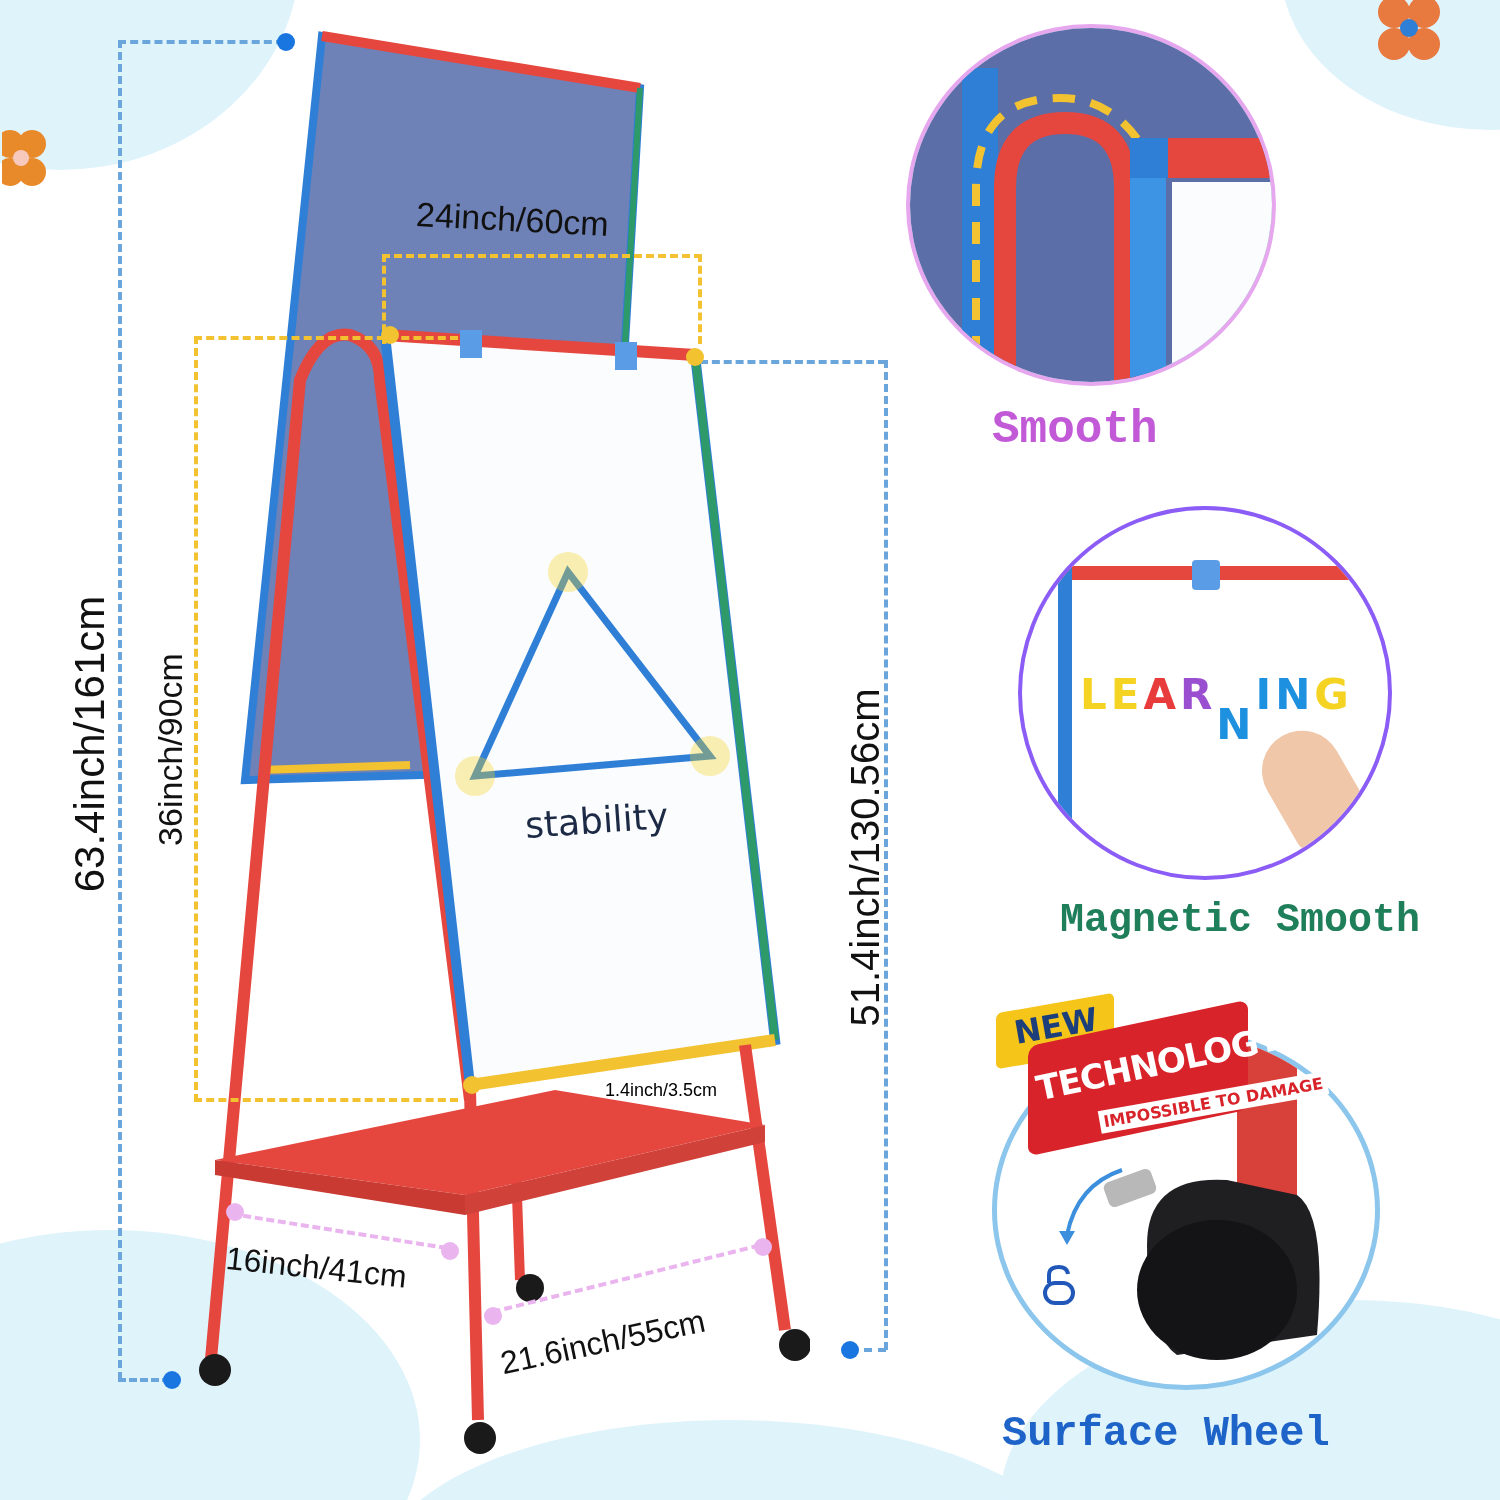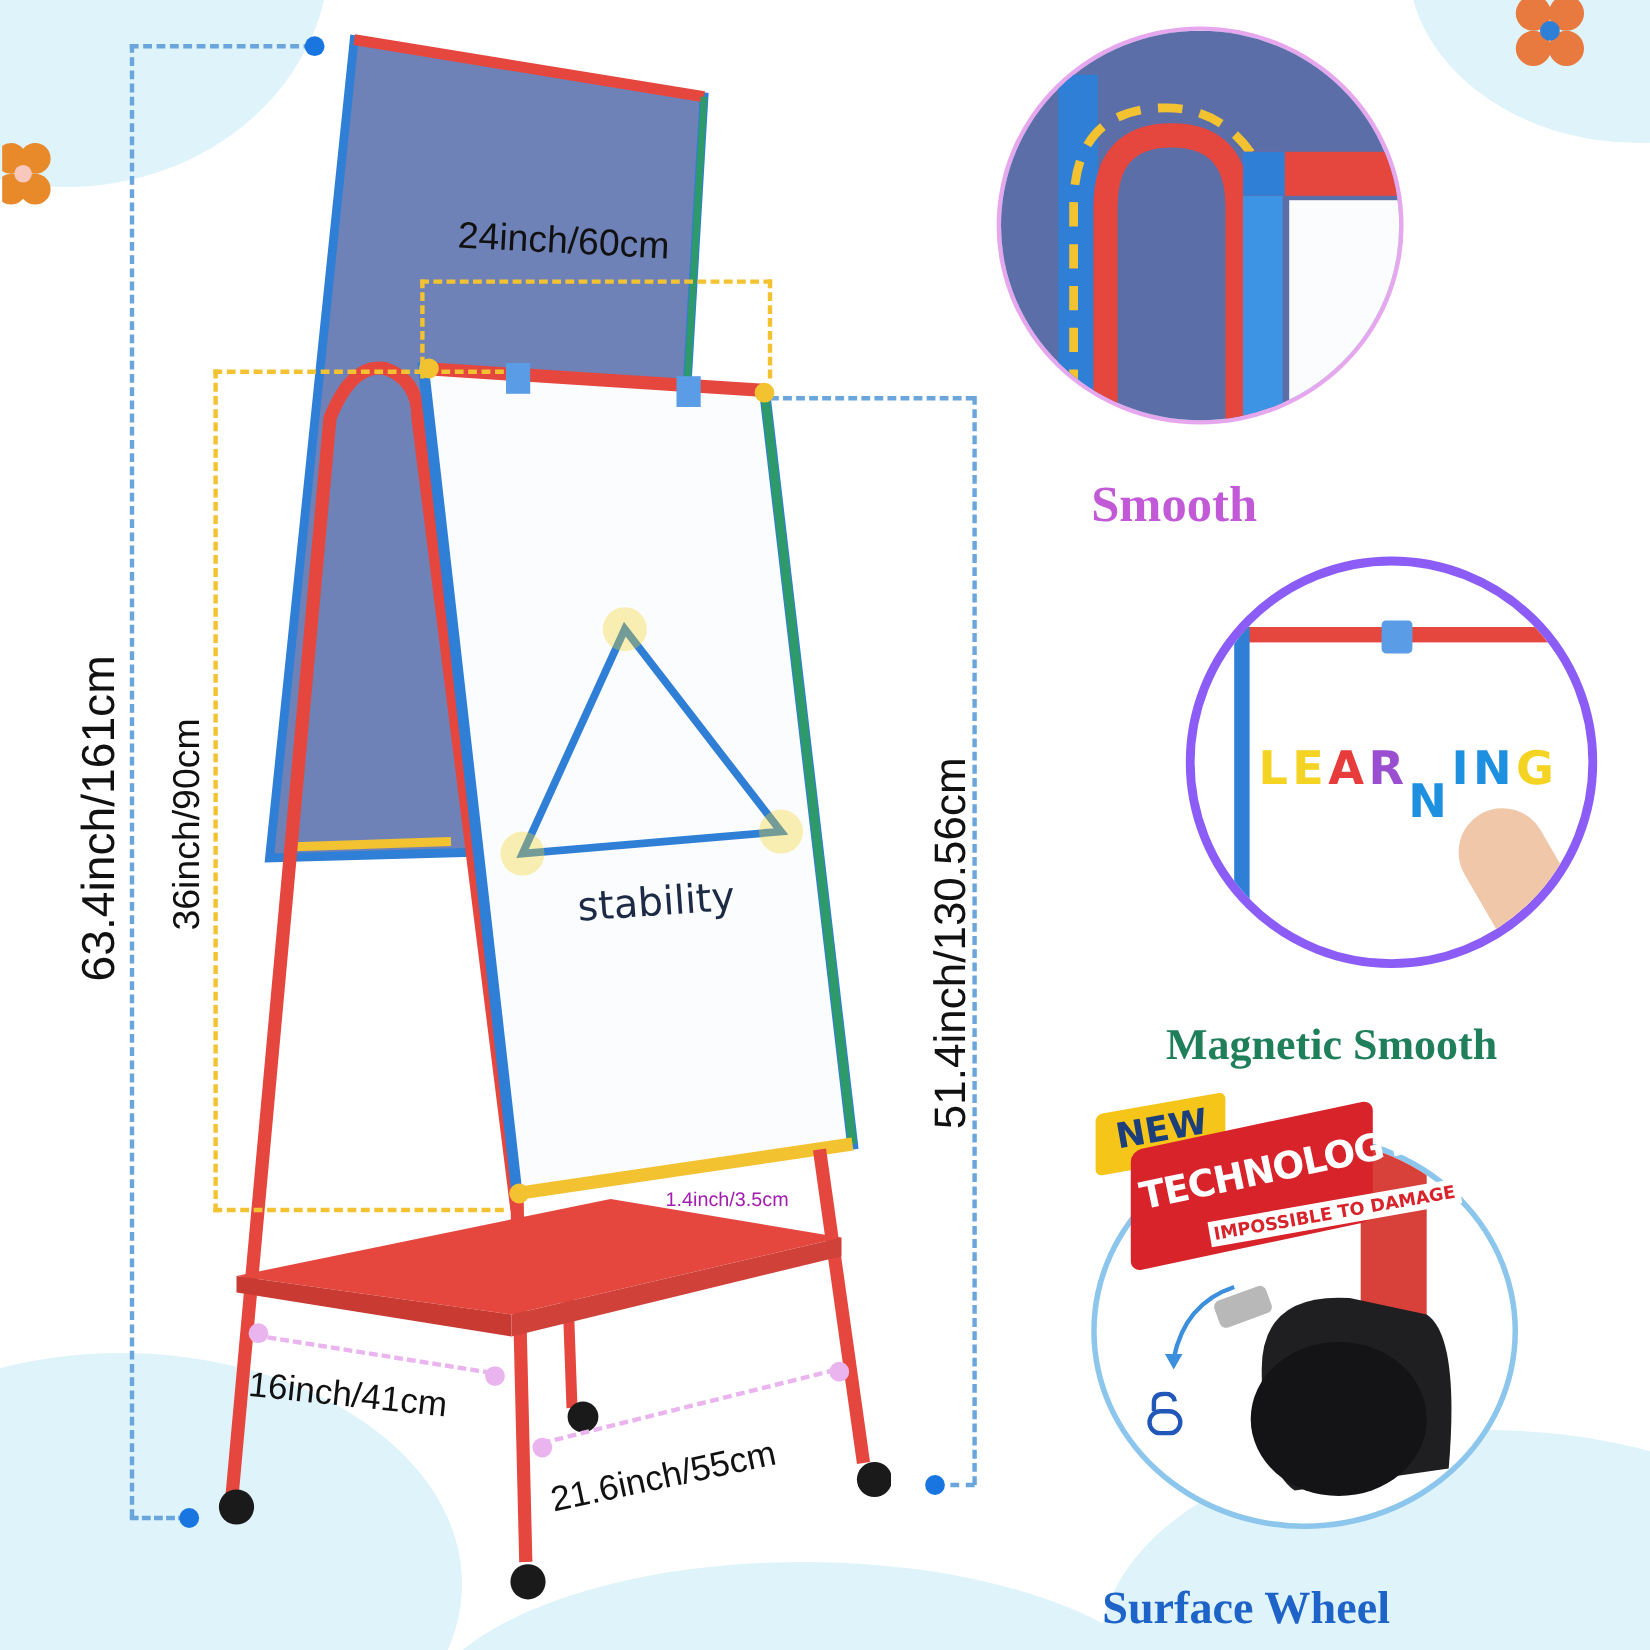--- a/index.html
+++ b/index.html
@@ -1,21 +1,21 @@
 <!DOCTYPE html>
 <html><head>
 <meta charset="utf-8">
 <style>
   html,body{margin:0;padding:0;}
   body{width:1500px;height:1500px;position:relative;overflow:hidden;background:#ffffff;font-family:"Liberation Sans",sans-serif;}
   .abs{position:absolute;}
   .cloud{position:absolute;background:#dff3fb;border-radius:50%;}
   .dim-text{position:absolute;color:#111;font-family:"Liberation Sans",sans-serif;white-space:nowrap;}
   .vtext{transform-origin:center center;transform:rotate(-90deg);}
-  .feature-title{position:absolute;font-family:Liberation Serif, serif;font-weight:bold;white-space:nowrap;margin-top:28px;}
+  .feature-title{position:absolute;font-family:Liberation Mono, monospace;font-weight:bold;white-space:nowrap;}
   .dash-v{position:absolute;border-left:4px dashed #6aa5dc;}
   .dash-h{position:absolute;border-top:4px dashed #6aa5dc;}
   .dot{position:absolute;width:18px;height:18px;border-radius:50%;}
   .circle{position:absolute;border-radius:50%;overflow:hidden;background:#fff;}
 </style>
 </head>
 <body>
 
 <div class="cloud" style="left:-180px;top:-260px;width:480px;height:430px;"></div>
 <div class="cloud" style="left:1280px;top:-200px;width:420px;height:330px;"></div>
@@ -106,41 +106,41 @@
 <div class="dot" style="left:226px;top:1203px;background:#eab4ef;"></div>
 <div class="dot" style="left:441px;top:1242px;background:#eab4ef;"></div>
 <div class="abs" style="left:492px;top:1310px;width:275px;border-top:4px dashed #eab4ef;transform:rotate(-14deg);transform-origin:left top;"></div>
 <div class="dot" style="left:484px;top:1307px;background:#eab4ef;"></div>
 <div class="dot" style="left:754px;top:1238px;background:#eab4ef;"></div>
 
 <div class="dim-text vtext" style="left:-100px;top:720px;width:380px;text-align:center;font-size:42px;">63.4inch/161cm</div>
 <div class="dim-text vtext" style="left:30px;top:730px;width:280px;text-align:center;font-size:34px;">36inch/90cm</div>
 <div class="dim-text" style="left:416px;top:200px;font-size:34px;transform:rotate(3deg);">24inch/60cm</div>
 <div class="dim-text vtext" style="left:650px;top:835px;width:430px;text-align:center;font-size:40px;">51.4inch/130.56cm</div>
-<div class="dim-text" style="left:605px;top:1080px;font-size:18px;color:#a21caf;">1.4inch/3.5cm</div>
+<div class="dim-text" style="left:605px;top:1080px;font-size:18px;color:#000000;">1.4inch/3.5cm</div>
 <div class="dim-text" style="left:228px;top:1240px;font-size:32px;transform:rotate(6deg);transform-origin:left top;">16inch/41cm</div>
 <div class="dim-text" style="left:505px;top:1345px;font-size:32px;transform:rotate(-12deg);transform-origin:left bottom;">21.6inch/55cm</div>
 
 <div class="dim-text" style="left:525px;top:800px;font-size:36px;color:#1c2a45;font-family:'DejaVu Sans',sans-serif;transform:rotate(-4deg);">stability</div>
 
 <div class="circle" style="left:906px;top:24px;width:370px;height:362px;border:4px solid #e6a7ef;box-sizing:border-box;">
   <svg width="370" height="362" viewBox="0 0 370 362">
     <rect x="0" y="0" width="370" height="362" fill="#5b6ea8"></rect>
     <rect x="52" y="40" width="36" height="322" fill="#2f7fd6"></rect>
     <path d="M95,362 L95,160 Q95,95 155,95 Q215,95 215,160 L215,362" fill="none" stroke="#e5473f" stroke-width="22"></path>
     <path d="M66,330 L66,160 Q66,70 150,70 Q200,70 230,115 L320,115" fill="none" stroke="#f2c230" stroke-width="8" stroke-dasharray="22 16"></path>
     <rect x="220" y="110" width="36" height="252" fill="#3d93e4"></rect>
     <rect x="220" y="110" width="150" height="40" fill="#e5473f"></rect>
     <rect x="220" y="110" width="38" height="40" fill="#2f7fd6"></rect>
     <rect x="262" y="154" width="108" height="208" fill="#fbfcfd"></rect>
   </svg>
 </div>
 <div class="feature-title" style="left:992px;top:404px;font-size:46px;color:#c25ad8;">Smooth</div>
 
-<div class="circle" style="left:1078px;top:506px;width:374px;height:374px;border:8px solid #8b5cf6;box-sizing:border-box;">
+<div class="circle" style="left:1018px;top:506px;width:374px;height:374px;border:4px solid #8b5cf6;box-sizing:border-box;">
   <div class="abs" style="left:40px;top:56px;width:340px;height:14px;background:#e5473f;"></div>
   <div class="abs" style="left:36px;top:56px;width:14px;height:300px;background:#2f7fd6;"></div>
   <div class="abs" style="left:170px;top:50px;width:28px;height:30px;background:#5a9de6;border-radius:4px;"></div>
   <div class="abs" style="left:58px;top:160px;font-family:'DejaVu Sans',sans-serif;font-weight:bold;font-size:42px;letter-spacing:4px;">
     <span style="color:#f5d323;">L</span><span style="color:#f5d323;">E</span><span style="color:#e83b3b;">A</span><span style="color:#9a4fd0;">R</span><span style="color:#1e90e0;position:relative;top:30px;">N</span><span style="color:#1e90e0;">I</span><span style="color:#1e90e0;">N</span><span style="color:#f5d323;">G</span>
   </div>
   <div class="abs" style="left:250px;top:218px;width:80px;height:120px;background:#f0c7a8;border-radius:40px 40px 20px 20px;transform:rotate(-30deg);"></div>
 </div>
 <div class="feature-title" style="left:1060px;top:898px;font-size:40px;color:#1f7f5a;">Magnetic Smooth</div>
 

